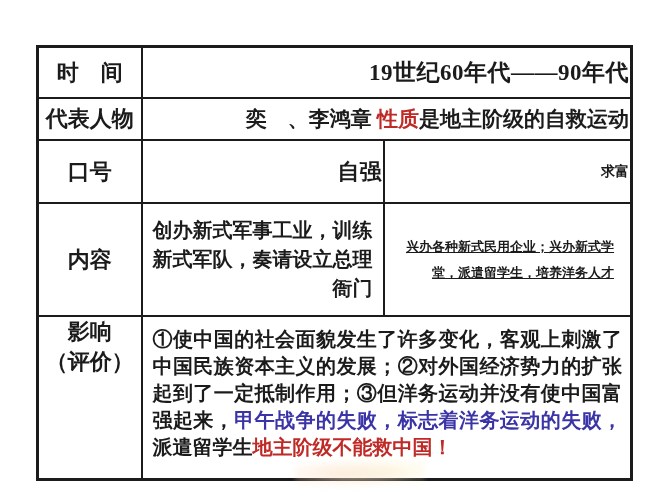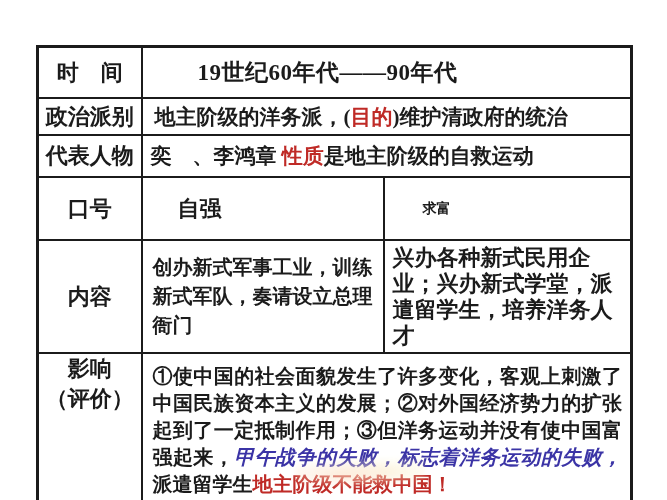--- a/index.html
+++ b/index.html
@@ -13,43 +13,43 @@
     overflow:hidden;
   }
   .stage{position:relative;width:667px;height:500px;background:var(--bg);}
   table.ww-table{
     position:absolute;left:36px;top:45px;
     width:594px;height:415px;
     border-collapse:collapse;table-layout:fixed;
     border:3px solid var(--border);
     font-weight:700;
   }
-  td{border:2px solid var(--border);vertical-align:middle;overflow:hidden;}
+  td{border:2px solid var(--border);vertical-align:middle;overflow:hidden;text-align:right;}
   col.c1{width:104px;} col.c2{width:242px;} col.c3{width:248px;}
   .hdr{text-align:center;font-size:22px;padding:0 2px;}
   tr.r1 td{height:47px;}
   tr.r2 td{height:33px;}
   tr.r3 td{height:38px;font-family:Liberation Serif, serif;}
   tr.r4 td{height:59px;}
   tr.r5 td{height:86px;}
   tr.r6 td{height:152px;}
   .time-val{font-size:23px;padding-left:55px;letter-spacing:.5px;}
   .faction-val{font-size:21px;padding-left:12px;}
   .figures-val{font-size:21px;padding-left:8px;}
   .slogan-left{font-size:22px;padding-left:35px;margin-top:25px;}
   .slogan-right{font-size:14px;padding-left:38px;}
   .content-left{font-size:20px;padding:12px 10px;line-height:29px;}
-  .content-right{font-size:22px;padding:0 8px;line-height:26px;}
+  .content-right{font-size:13px;padding:0 16px;line-height:26px;text-decoration:underline;}
   .impact-hdr{vertical-align:top;white-space:pre-line;line-height:30px;}
   .impact-val{
     vertical-align:top;font-size:20px;line-height:27px;
     padding:9px 8px 0 10px;text-align:justify;
   }
   .red{color:var(--red);}
-  .blue{color:var(--blue);font-style:italic;}
+  .blue{color:var(--blue);}
   .smudge{
     position:absolute;left:295px;top:458px;width:130px;height:32px;
     background:
       radial-gradient(ellipse at 35% 50%, rgba(252,224,200,.55), rgba(252,224,200,0) 65%),
       radial-gradient(ellipse at 70% 40%, rgba(250,240,200,.45), rgba(250,240,200,0) 60%);
     filter:blur(2px);
     pointer-events:none;
   }
 </style>
 </head>
@@ -62,24 +62,20 @@
         <col class="c2">
         <col class="c3">
       </colgroup>
 
     <tbody>
         <tr class="r1">
       <td class="hdr">时　间</td>
       <td class="time-val" colspan="2">19世纪60年代——90年代</td>
     </tr>
 
-    <tr class="r2">
-      <td class="hdr">政治派别</td>
-      <td class="faction-val" colspan="2"><span>地主阶级的洋务派，(</span><span class="red">目的</span><span>)维护清政府的统治</span></td>
-    </tr>
 
     <tr class="r3">
       <td class="hdr">代表人物</td>
       <td class="figures-val" colspan="2"><span>奕　、李鸿章  </span><span class="red">性质</span><span>是地主阶级的自救运动</span></td>
     </tr>
 
     <tr class="r4">
       <td class="hdr">口号</td>
       <td class="slogan-left">自强</td>
       <td class="slogan-right">求富</td>

